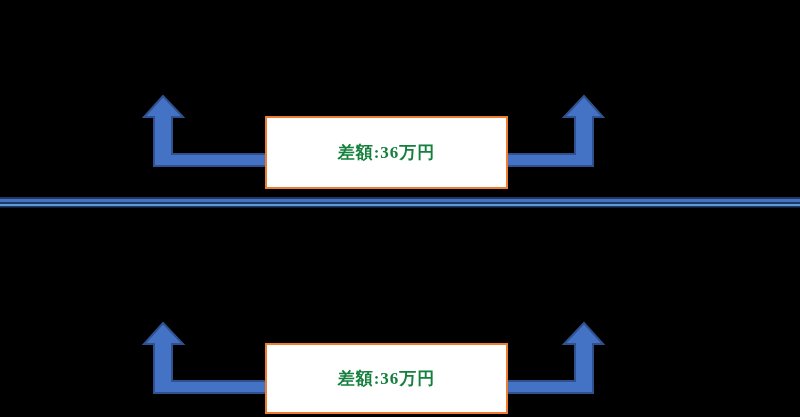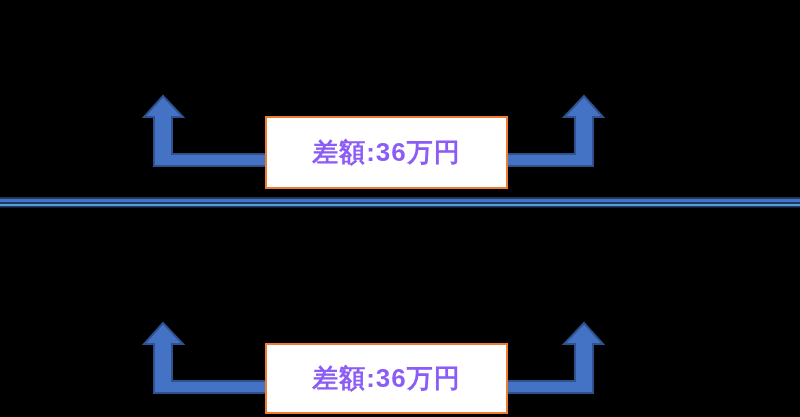--- a/index.html
+++ b/index.html
@@ -39,24 +39,25 @@
     height: 73px;
   }
   .box-bottom {
     left: 265px;
     top: 343px;
     width: 243px;
     height: 71px;
   }
   .label-text {
     font-weight: 700;
-    font-size: 26px;
+    font-size: 17px;
     letter-spacing: 1px;
-    color: #8b5cf6;
+    color: #15803d;
     white-space: nowrap;
+    font-family: Liberation Serif, serif;
   }
 </style>
 </head>
 <body>
 
 <div class="canvas">
 
   <svg class="shapes" viewBox="0 0 800 417" xmlns="http://www.w3.org/2000/svg">
 
     <polygon stroke-width="2" stroke-linejoin="miter" points="163,96 183,117 172,117 172,154 267,154 267,166 154,166 154,117 144,117" fill="#4472C4" stroke="#2F528F"></polygon>

